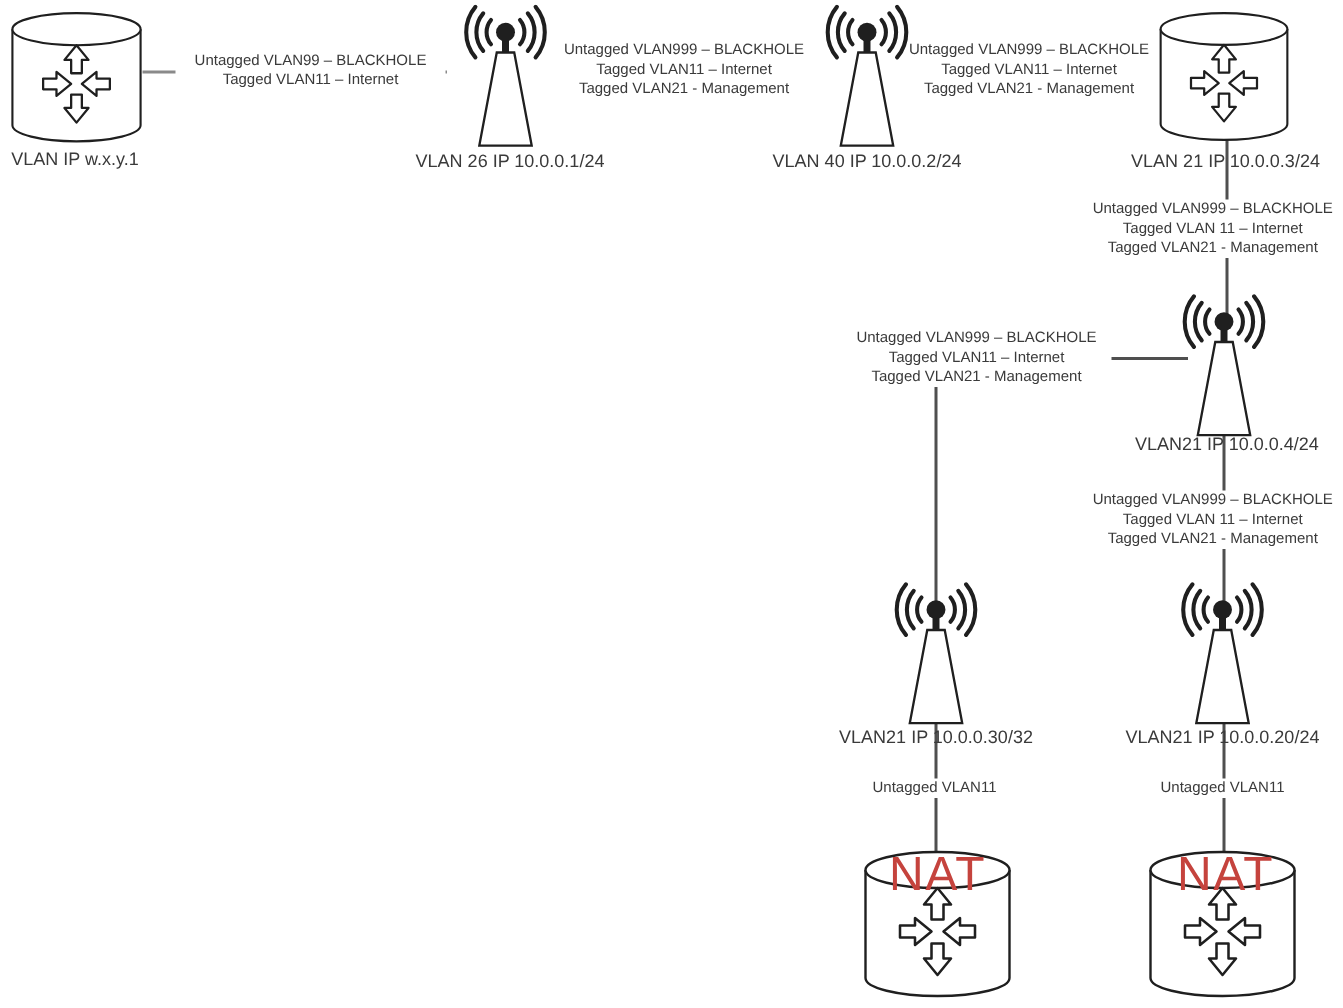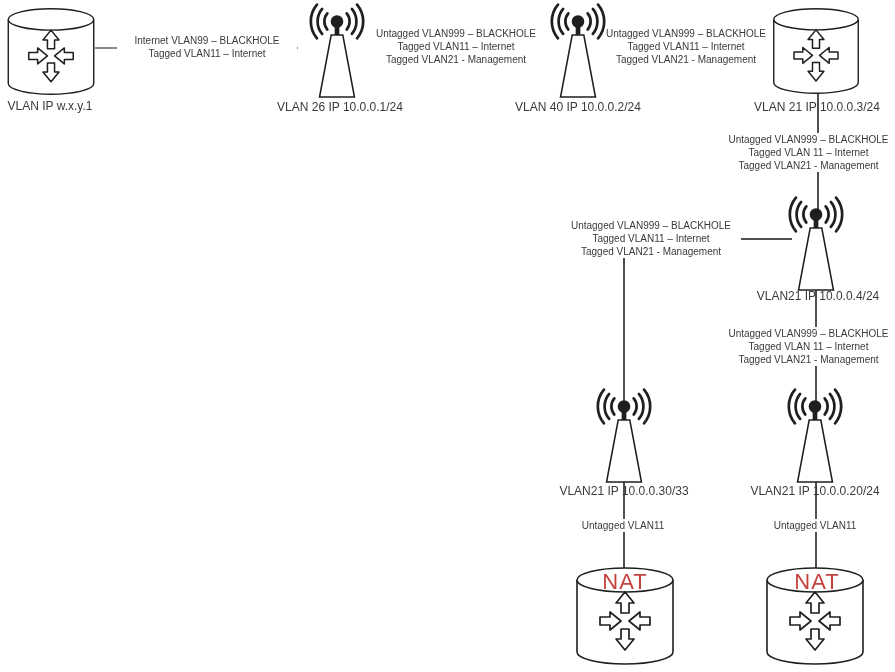--- a/index.html
+++ b/index.html
@@ -13,21 +13,21 @@
   .link-label{
     position:absolute;background:#ffffff;text-align:center;
     font-size:10px;line-height:13px;color:#3a3a3a;white-space:nowrap;
   }
   .device-svg{position:absolute;}
   .device-label{
     position:absolute;text-align:center;font-size:12px;line-height:14px;
     color:#3a3a3a;white-space:nowrap;
   }
   .nat-label{
-    position:absolute;text-align:center;font-size:22px;line-height:32px;
+    position:absolute;text-align:center;font-size:32px;line-height:32px;
     color:#c5433d;letter-spacing:1px;white-space:nowrap;
   }
   svg{display:block;overflow:visible;}
 </style>
 </head>
 <body>
 
 <svg width="0" height="0" style="position:absolute">
   <defs>
     <symbol id="sym-router" viewBox="0 0 100 100">
@@ -62,21 +62,21 @@
   <div class="line light" style="left:377px;top:47px;width:163px;height:2px"></div>
   <div class="line light" style="left:614px;top:47px;width:152px;height:2px"></div>
   <div class="line dark" style="left:817px;top:93px;width:2px;height:124px"></div>
   <div class="line dark" style="left:624px;top:238px;width:168px;height:2px"></div>
   <div class="line dark" style="left:623px;top:238px;width:2px;height:168px"></div>
   <div class="line dark" style="left:623px;top:479px;width:2px;height:99px"></div>
   <div class="line dark" style="left:815px;top:286px;width:2px;height:120px"></div>
   <div class="line dark" style="left:815px;top:479px;width:2px;height:99px"></div>
 
   <div class="link-label" style="left:117px;top:34px;width:180px">
-    <div>Internet VLAN99 – BLACKHOLE</div>
+    <div>Untagged VLAN99 – BLACKHOLE</div>
     <div>Tagged VLAN11 – Internet</div>
   </div>
 
   <div class="link-label" style="left:366px;top:27px;width:180px">
     <div>Untagged VLAN999 – BLACKHOLE</div>
     <div>Tagged VLAN11 – Internet</div>
     <div>Tagged VLAN21 - Management</div>
   </div>
 
   <div class="link-label" style="left:596px;top:27px;width:180px">
@@ -132,21 +132,21 @@
   <div class="device-label" style="left:727px;top:100px;width:180px">VLAN 21 IP 10.0.0.3/24</div>
 
   <svg class="device-svg" style="left:771px;top:196px" width="90" height="97" preserveAspectRatio="none">
       <use href="#sym-tower"></use>
     </svg>
   <div class="device-label" style="left:728px;top:289px;width:180px">VLAN21 IP 10.0.0.4/24</div>
 
   <svg class="device-svg" style="left:579px;top:388px" width="90" height="97" preserveAspectRatio="none">
       <use href="#sym-tower"></use>
     </svg>
-  <div class="device-label" style="left:534px;top:484px;width:180px">VLAN21 IP 10.0.0.30/33</div>
+  <div class="device-label" style="left:534px;top:484px;width:180px">VLAN21 IP 10.0.0.30/32</div>
 
   <svg class="device-svg" style="left:770px;top:388px" width="90" height="97" preserveAspectRatio="none">
       <use href="#sym-tower"></use>
     </svg>
   <div class="device-label" style="left:725px;top:484px;width:180px">VLAN21 IP 10.0.0.20/24</div>
 
   <svg class="device-svg" style="left:575px;top:563px" width="100" height="106" preserveAspectRatio="none">
       <use href="#sym-router"></use>
     </svg>
   <div class="nat-label" style="left:545px;top:566px;width:160px">NAT</div>

